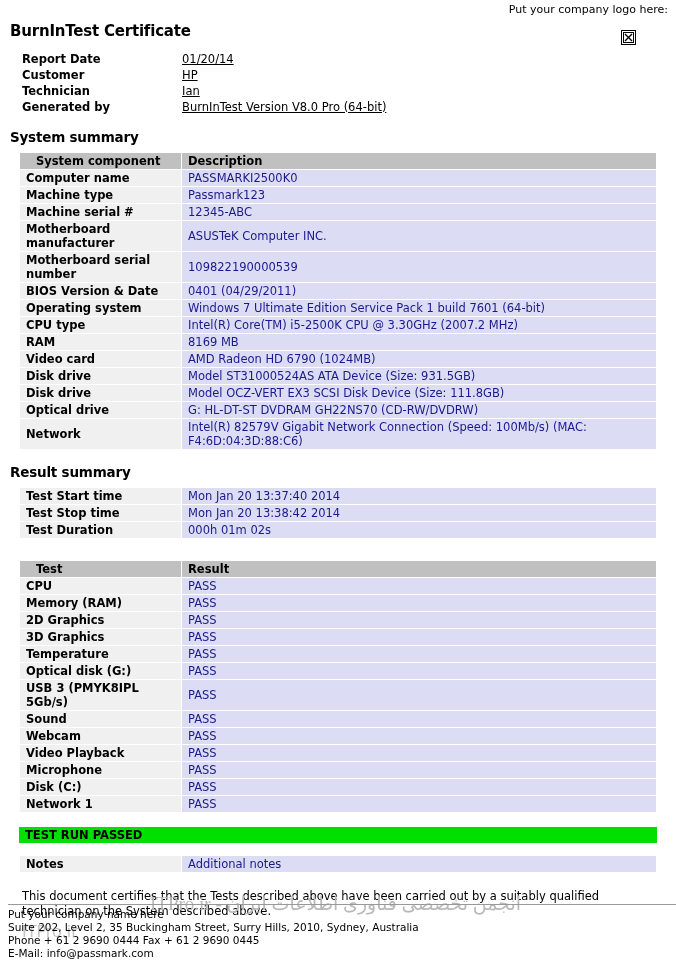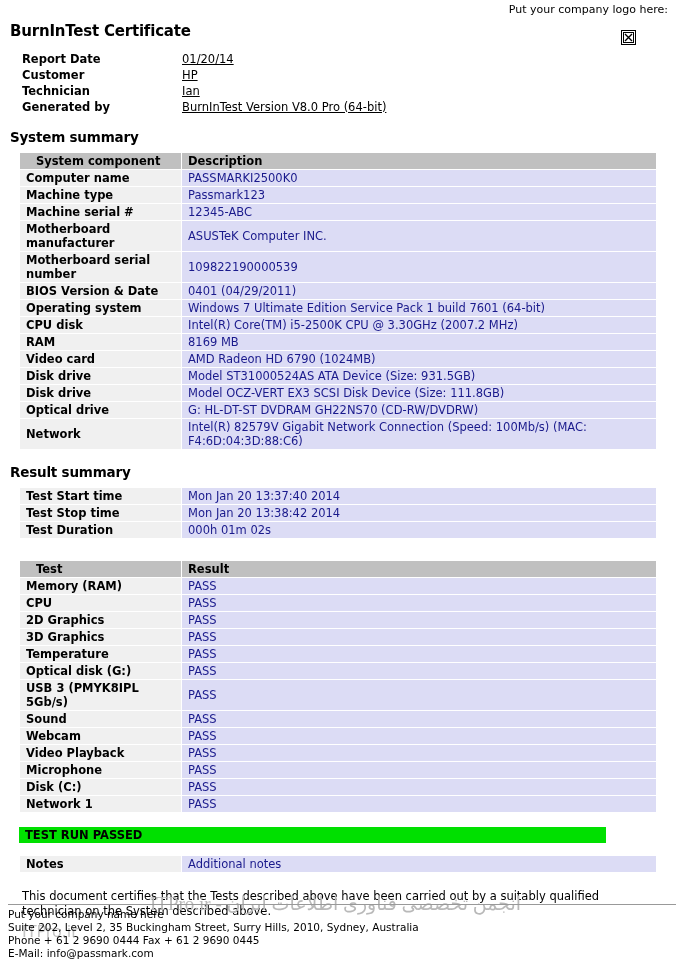--- a/index.html
+++ b/index.html
@@ -74,21 +74,21 @@
   table.grid td.v {
     background: #dcdcf5;
     color: #1a1a8c;
   }
   table.grid th.kh { width: 162px; padding-left: 16px; }
 
   .spacer { height: 14px; }
 
   
   .pass-banner {
-    width: 587px; margin: 14px 0 0 19px;
+    width: 638px; margin: 14px 0 0 19px;
     background: #00e000;
     color: #000000;
     font-weight: bold; font-size: 11.5px;
     height: 16px; line-height: 16px;
     padding-left: 6px;
   }
 
   
   .cert-body {
     margin: 16px 0 0 22px;
@@ -194,21 +194,21 @@
         </tr>
         <tr>
           <td class="k">BIOS Version &amp; Date</td>
           <td class="v">0401 (04/29/2011)</td>
         </tr>
         <tr>
           <td class="k">Operating system</td>
           <td class="v">Windows 7 Ultimate Edition Service Pack 1 build 7601 (64-bit)</td>
         </tr>
         <tr>
-          <td class="k">CPU disk</td>
+          <td class="k">CPU type</td>
           <td class="v">Intel(R) Core(TM) i5-2500K CPU @ 3.30GHz (2007.2 MHz)</td>
         </tr>
         <tr>
           <td class="k">RAM</td>
           <td class="v">8169 MB</td>
         </tr>
         <tr>
           <td class="k">Video card</td>
           <td class="v">AMD Radeon HD 6790 (1024MB)</td>
         </tr>
@@ -253,25 +253,25 @@
 
   <table class="grid">
     <thead>
       <tr>
         <th class="kh">Test</th>
         <th>Result</th>
       </tr>
     </thead>
     <tbody>
         <tr>
+          <td class="k">CPU</td>
+          <td class="v">PASS</td>
+        </tr>
+        <tr>
           <td class="k">Memory (RAM)</td>
-          <td class="v">PASS</td>
-        </tr>
-        <tr>
-          <td class="k">CPU</td>
           <td class="v">PASS</td>
         </tr>
         <tr>
           <td class="k">2D Graphics</td>
           <td class="v">PASS</td>
         </tr>
         <tr>
           <td class="k">3D Graphics</td>
           <td class="v">PASS</td>
         </tr>

